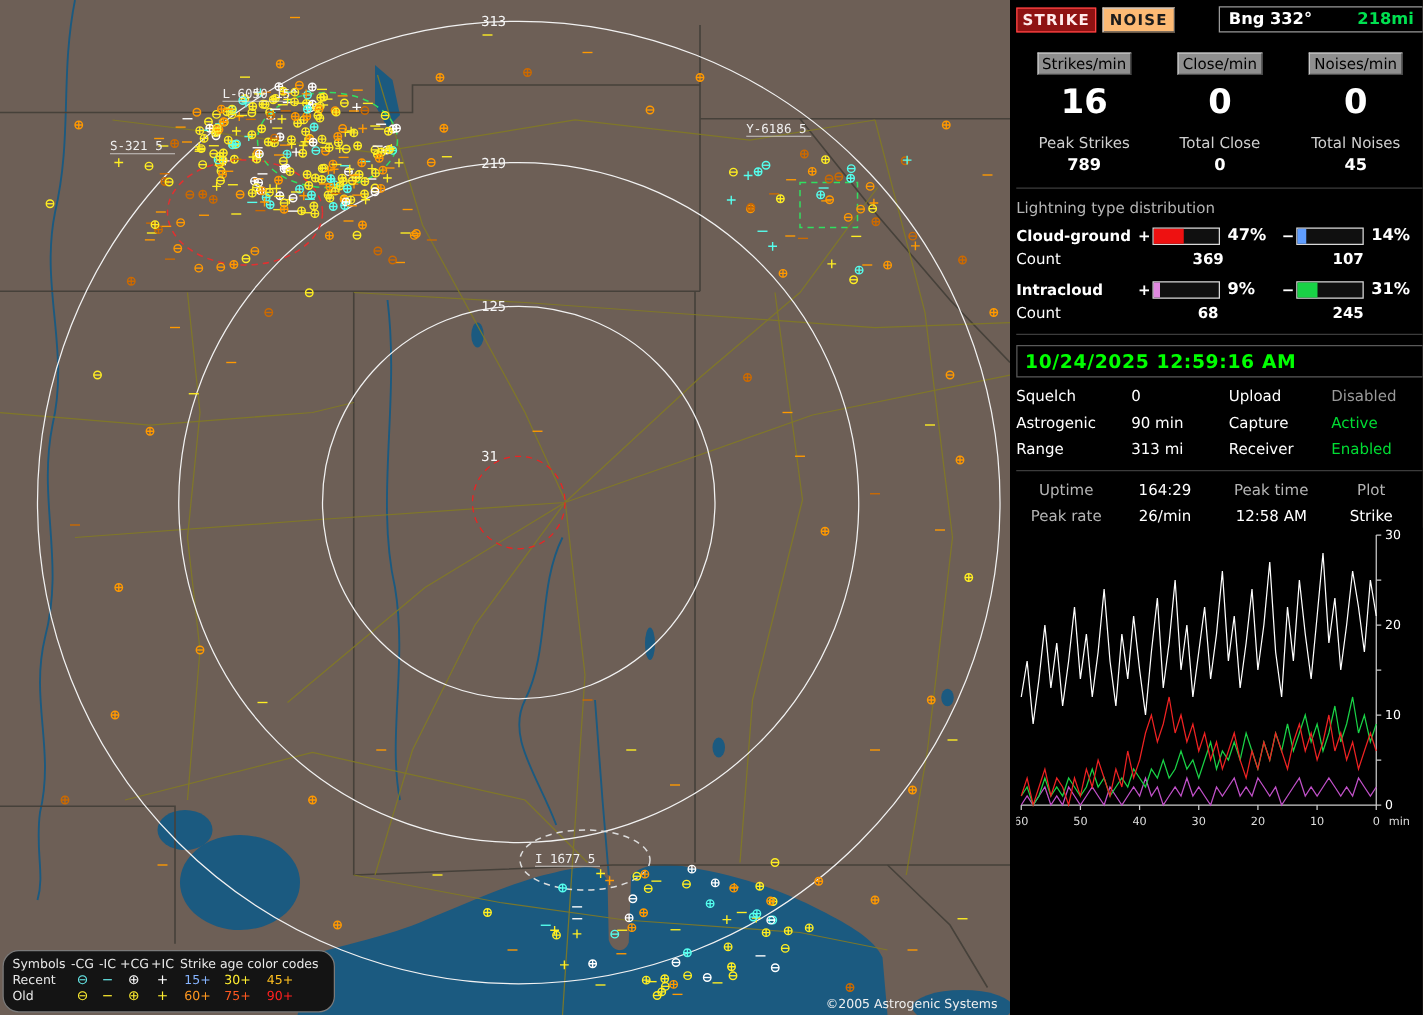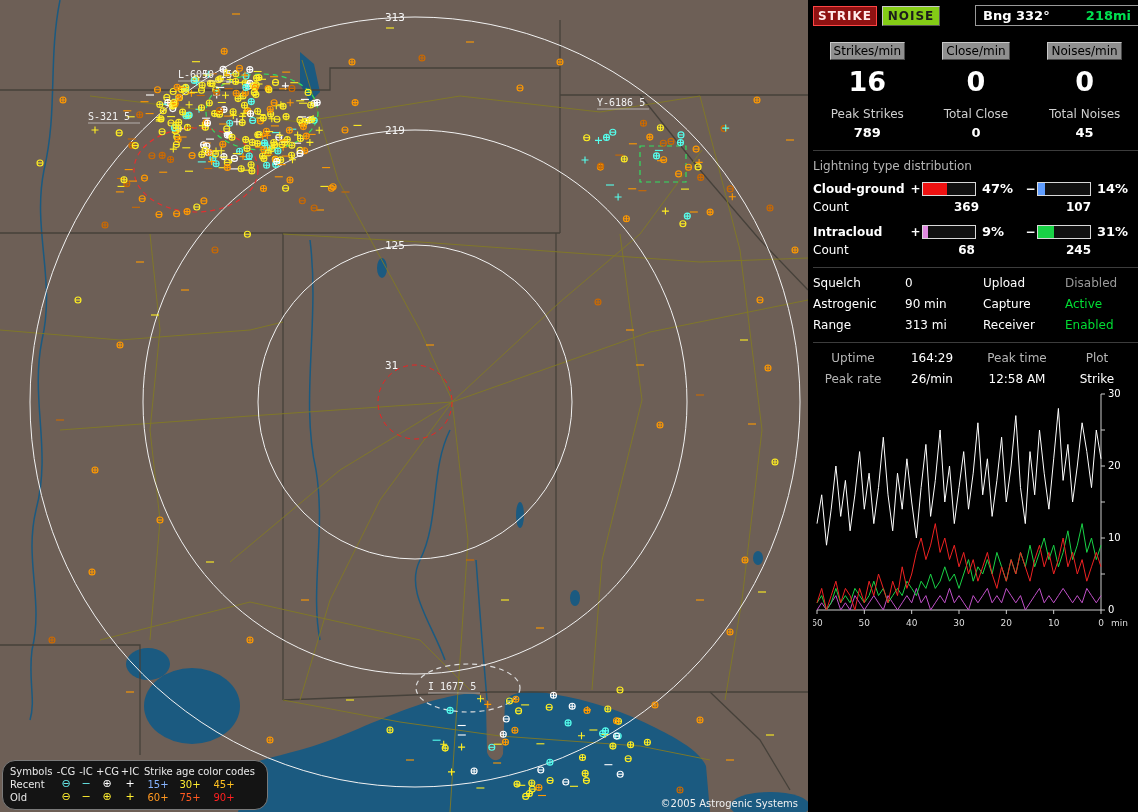--- a/index.html
+++ b/index.html
@@ -13,21 +13,21 @@
   .lg-cell{white-space:nowrap;}
   .lg-c{text-align:center;}
   .lg-sym{font-size:11px;line-height:12px;}
   .lg-age-title{text-align:left;padding-left:2px;}
   #copyright{position:absolute;right:10px;bottom:3px;color:#f0f0f0;font-size:10px;z-index:6;}
   
   #panel{flex:1 1 auto;background:#000;color:#fff;padding:5px 5px 0 5px;font-size:12px;}
   .top-row{display:flex;align-items:center;gap:5px;margin-bottom:16px;}
   .btn{padding:2px 0;text-align:center;font-weight:bold;font-size:12px;letter-spacing:1px;cursor:pointer;}
   .btn.strike{width:62px;background:#8f1212;border:1px solid #ff4444;color:#ffeaea;}
-  .btn.noise{width:56px;background:#84cc16;border:1px solid #c8c8c8;border-right-color:#555;border-bottom-color:#555;color:#1c1c1c;letter-spacing:1px;}
+  .btn.noise{width:56px;background:#fdba74;border:1px solid #c8c8c8;border-right-color:#555;border-bottom-color:#555;color:#1c1c1c;letter-spacing:1px;}
   .spacer{flex:1;}
   .bng-box{width:148px;border:1px solid #999;padding:2px 7px;display:flex;justify-content:space-between;font-weight:bold;font-size:13px;}
   .bng-dist{color:#00e050;}
   .rates-row,.nums-row,.totals-row{display:flex;}
   .rate-col{width:33.33%;text-align:center;}
   .rate-label{display:inline-block;background:#8f8f8f;color:#000;border:1px solid #c8c8c8;border-right-color:#4a4a4a;border-bottom-color:#4a4a4a;padding:1px 3px;font-size:12px;cursor:pointer;}
   .nums-row{margin-top:7px;}
   .big-num{font-size:27px;font-weight:bold;line-height:30px;}
   .totals-row{margin-top:10px;}
   .total-label{color:#cfcfcf;}
@@ -1972,20 +1972,21 @@
         </span>
       <span class="pct">31%</span>
     </div>
     <div class="count-row">
       <span>Count</span>
       <span class="cnt">68</span>
       <span class="cnt">245</span>
     </div>
 
     <div class="sep"></div>
+    <div class="date-box">10/24/2025 12:59:16 AM</div>
 
     <div class="settings-grid">
       <span>Squelch</span>
       <span>0</span>
       <span>Upload</span>
       <span style="color: rgb(154, 154, 154);">Disabled</span>
       <span>Astrogenic</span>
       <span>90 min</span>
       <span>Capture</span>
       <span style="color: rgb(0, 221, 51);">Active</span>

